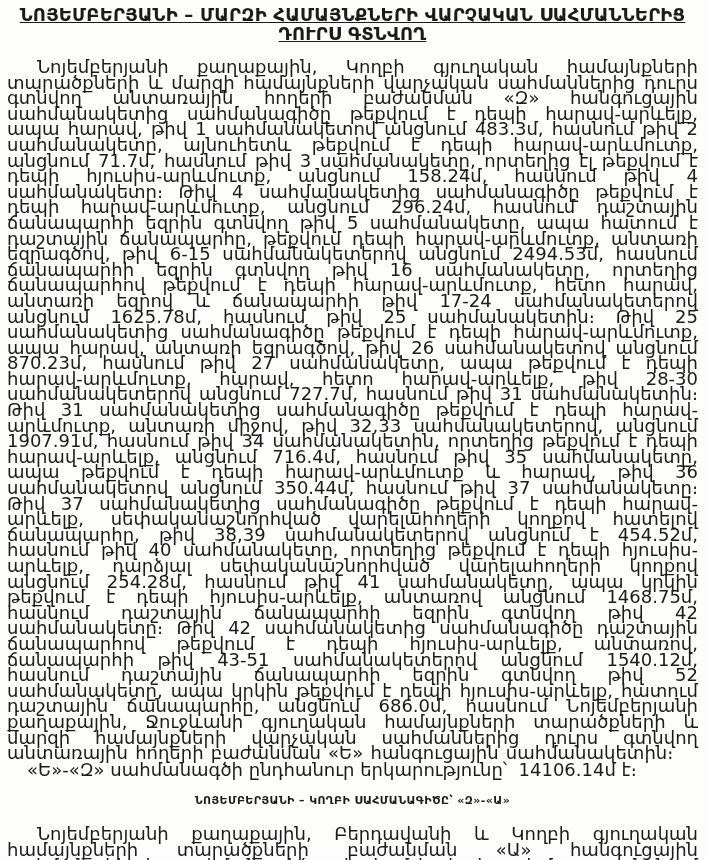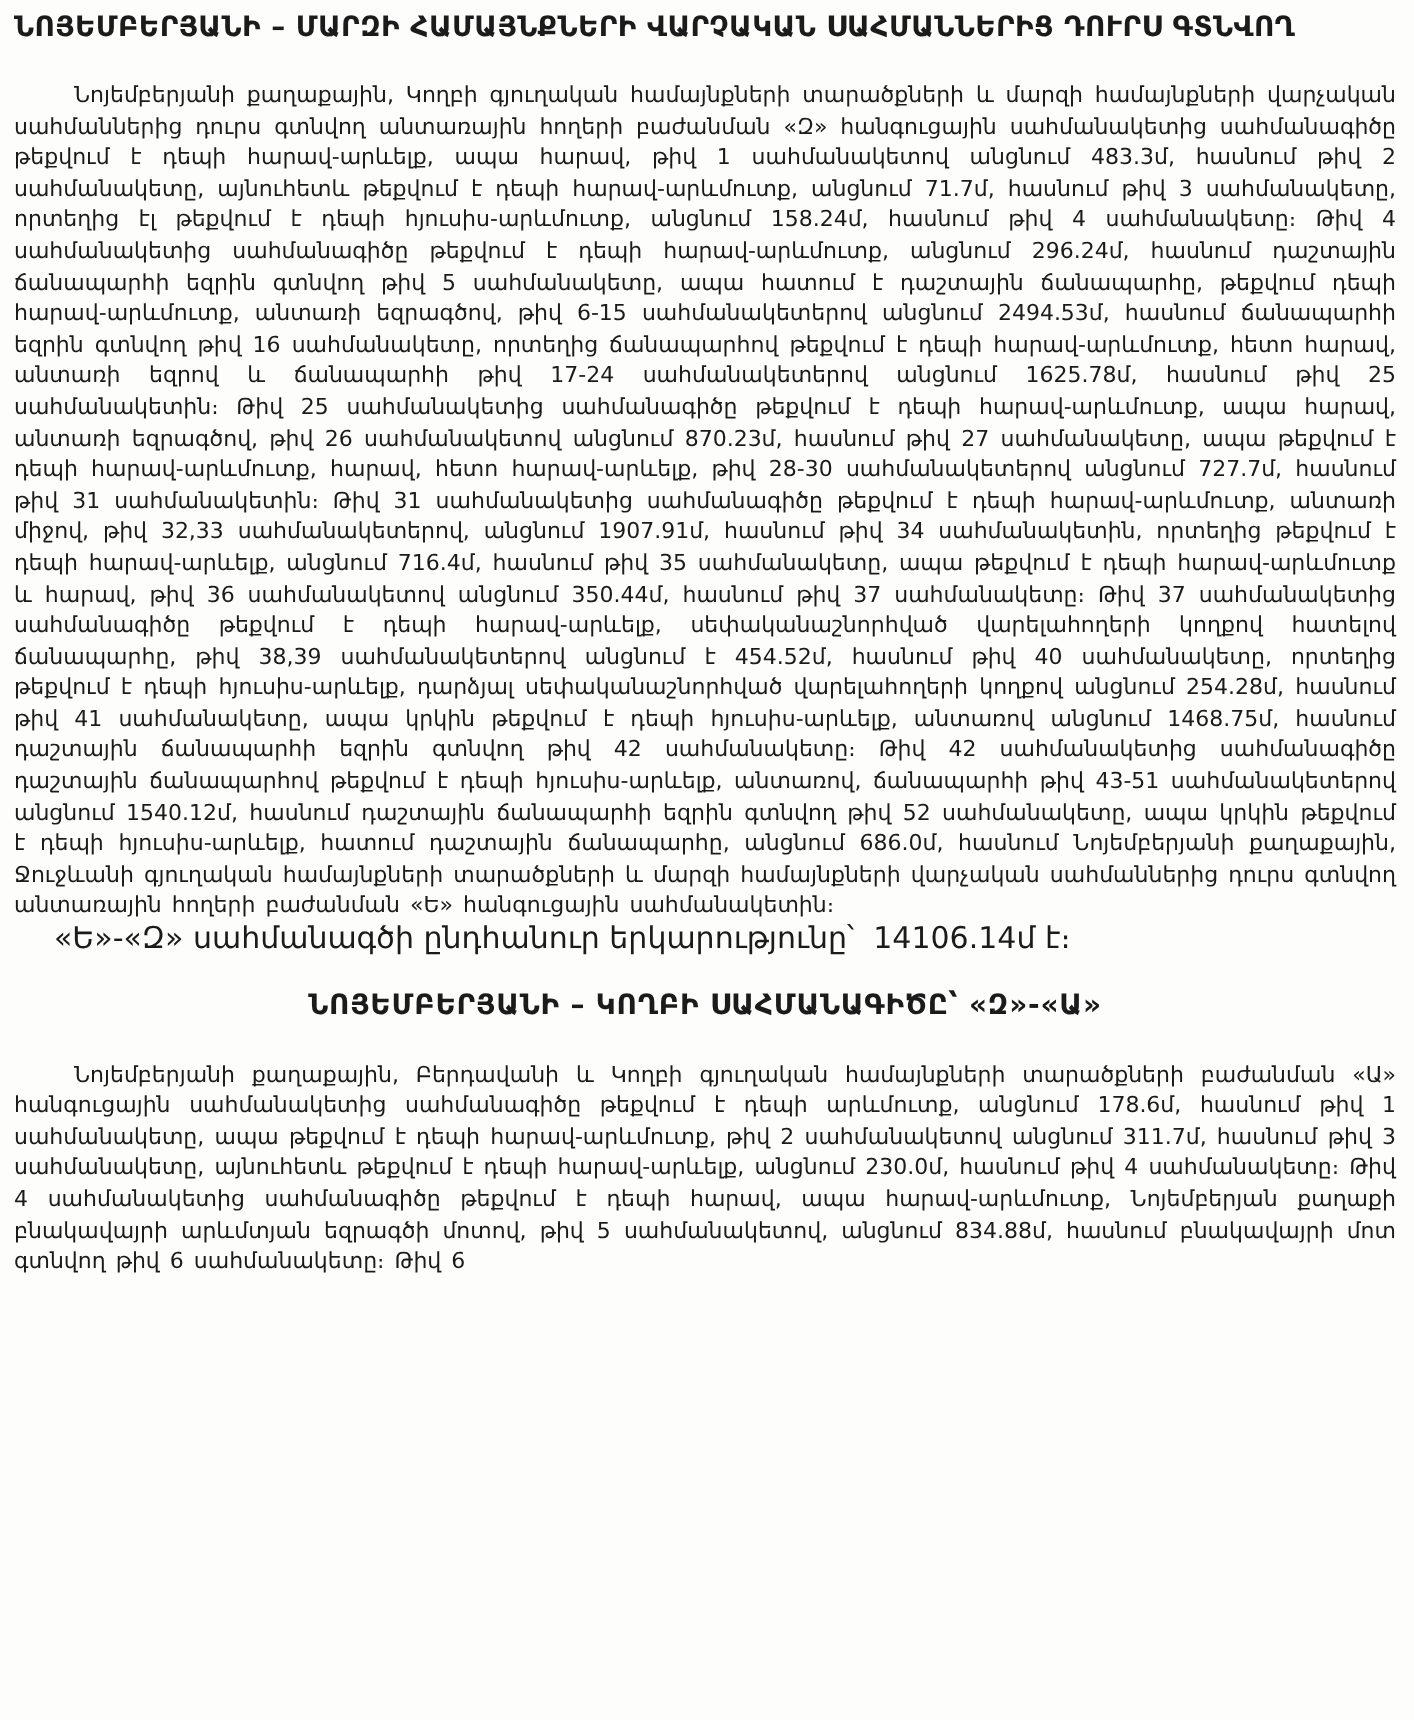--- a/index.html
+++ b/index.html
@@ -8,46 +8,48 @@
     width:707px;height:860px;
     margin:0 auto;
     background:#fdfdfc;
     box-sizing:border-box;
     padding:3px 9px 0 7px;
     font-family:"DejaVu Sans",sans-serif;
     color:#1b1b1b;
     overflow:hidden;
   }
   .doc-title{
+    text-align:center;
     font-weight:bold;
-    font-size:14px;
+    font-size:18px;
     line-height:19px;
     letter-spacing:0.2px;
     margin:2px 0 16px 0;
+    text-decoration:underline;
   }
   .doc-title .tline{display:block;}
   .body-para{
-    font-size:11px;
+    font-size:18px;
     line-height:15.6px;
     text-align:justify;
     text-indent:30px;
     word-spacing:1.5px;
     margin:0;
   }
   .total-line{
-    font-size:15px;
+    font-size:18px;
     line-height:15.6px;
     text-indent:20px;
     white-space:pre-wrap;
     margin:1px 0 0 0;
   }
   .section-heading{
     text-align:center;
     font-weight:bold;
-    font-size:14px;
+    font-size:11px;
     letter-spacing:0.4px;
     margin:17px 0 19px 0;
   }
 </style>
 </head>
 <body>
 
 <div class="page">
 
   <h1 class="doc-title">

